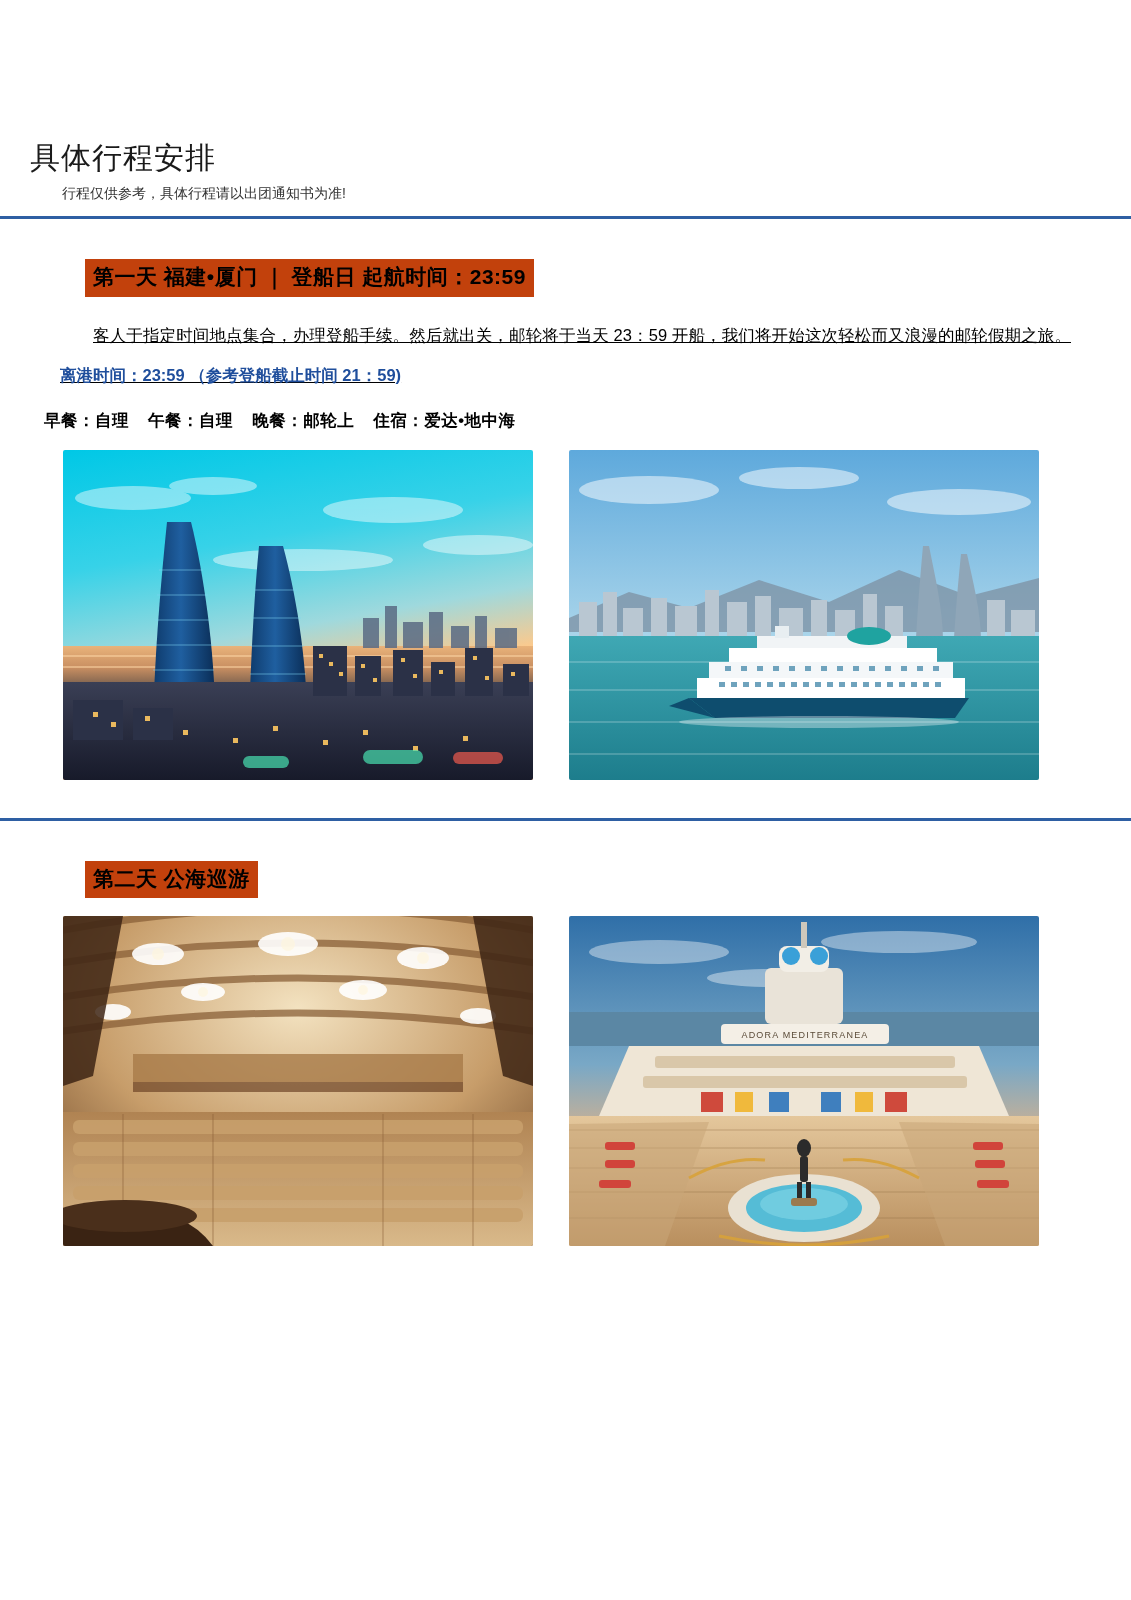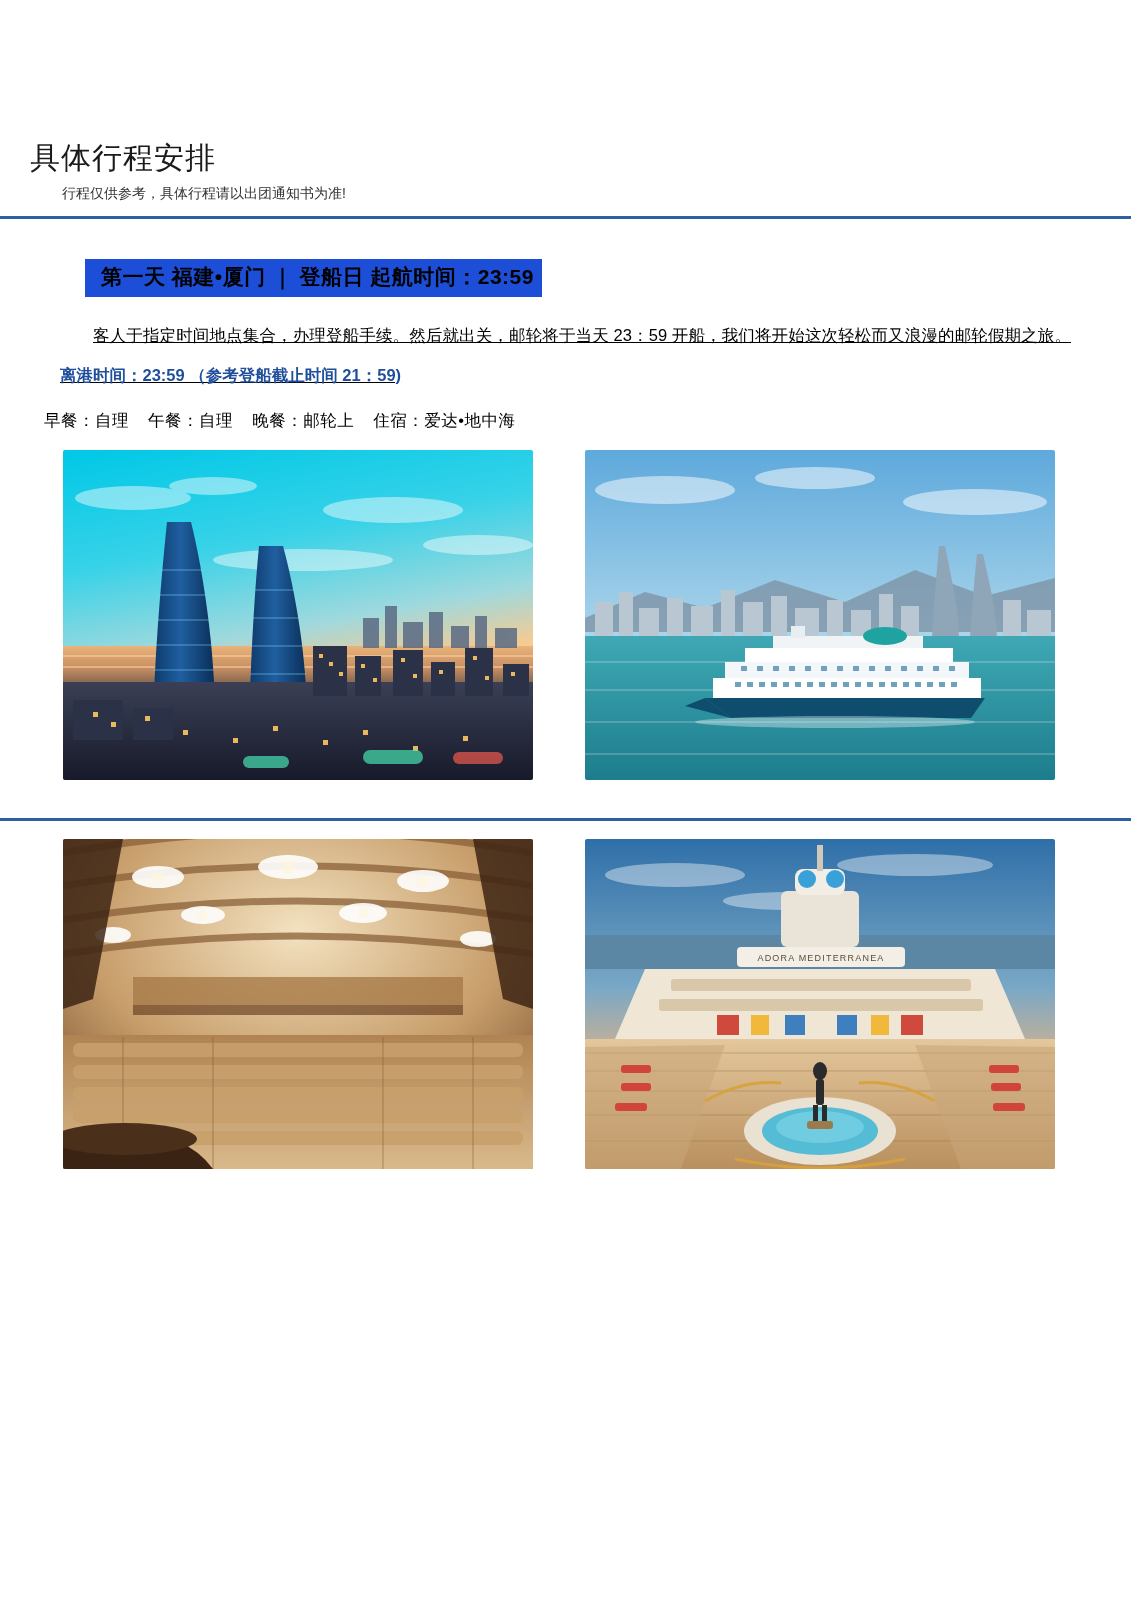--- a/index.html
+++ b/index.html
@@ -49,22 +49,22 @@
 
   
   .day-block {
     padding: 0 30px;
   }
   .day-head {
     margin: 40px 0 0 55px;
   }
   .day-head-inner {
     display: inline-block;
-    background: #1d4ed8;
-    padding: 4px 8px 6px 16px;
+    background: #c2410c;
+    padding: 4px 8px 6px 8px;
     font-size: 21px;
     font-weight: bold;
     color: #000000;
     letter-spacing: 0.5px;
     line-height: 1.3;
   }
   .para {
     margin: 18px 30px 0 30px;
     font-size: 16.5px;
     line-height: 2.45;
@@ -73,30 +73,30 @@
     color: #000000;
     text-decoration: underline;
   }
   .para .highlight-blue {
     color: #1f4e9c;
     font-weight: bold;
   }
   .meals {
     margin: 14px 0 0 14px;
     font-size: 16.5px;
-    font-weight: normal;
+    font-weight: bold;
     color: #000000;
     letter-spacing: 0.5px;
   }
   .meals span { margin-right: 14px; }
 
   
   .img-row {
     display: flex;
-    gap: 52px;
+    gap: 36px;
     margin: 18px 0 0 33px;
   }
   .photo {
     width: 470px;
     height: 330px;
     border-radius: 2px;
     overflow: hidden;
     position: relative;
   }
   .photo svg { display: block; width: 100%; height: 100%; }
@@ -345,20 +345,23 @@
             <ellipse cx="250" cy="272" rx="140" ry="6" fill="#ffffff" opacity="0.35"></ellipse>
           </g>
         </svg>
       </div>
     </div>
 
     <div class="section-rule"></div>
   </div>
 
   <div class="day-block">
+    <div class="day-head">
+      <span class="day-head-inner">第二天  公海巡游</span>
+    </div>
 
 
 
     <div class="img-row">
 
       <div class="photo">
         <svg viewBox="0 0 470 330" preserveAspectRatio="none" xmlns="http://www.w3.org/2000/svg">
           <defs>
             <radialGradient id="th-glow" cx="0.5" cy="0.28" r="0.8">
               <stop offset="0%" stop-color="#f3e2c0"></stop>

